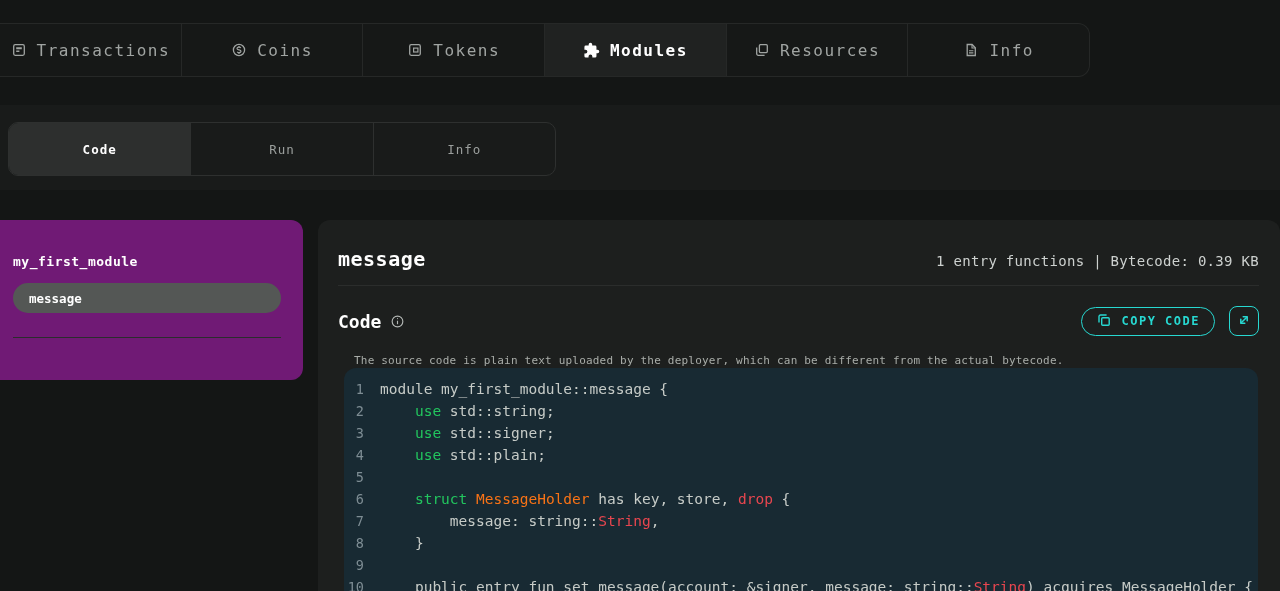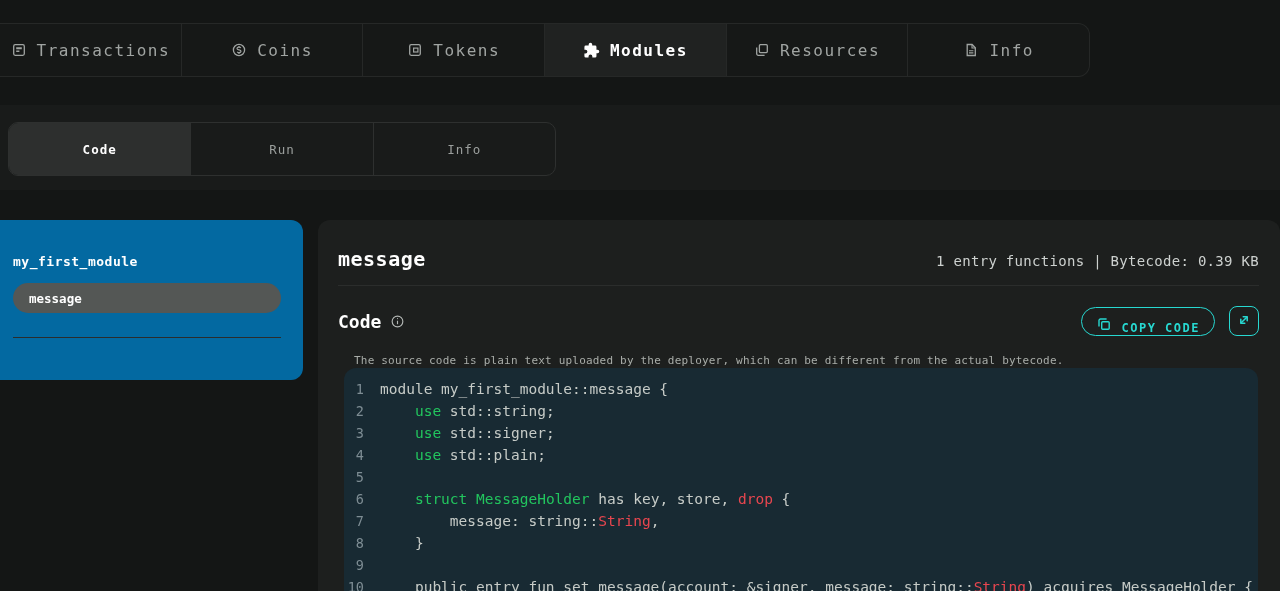--- a/index.html
+++ b/index.html
@@ -21,21 +21,21 @@
   
   .sub-band{position:absolute;top:105px;left:0;width:1280px;height:85px;background:#191b1a;}
   .sub-tabs{position:absolute;top:17px;left:8px;width:548px;height:54px;display:flex;
             border:1px solid #2e302f;border-radius:10px;overflow:hidden;}
   .sub-tab{flex:1;display:flex;align-items:center;justify-content:center;color:#9b9f9d;
            font-size:12.5px;letter-spacing:1px;border-right:1px solid #2e302f;cursor:pointer;}
   .sub-tab:last-child{border-right:none;}
   .sub-tab.active{background:#2d2f2e;color:#ffffff;font-weight:bold;}
 
   
-  .sidebar-card{position:absolute;top:220px;left:0;width:303px;height:160px;background:#0369a1;
+  .sidebar-card{position:absolute;top:220px;left:0;width:303px;height:160px;background:#701a75;
                 border-radius:0 12px 12px 0;}
   .module-name{position:absolute;top:34px;left:13px;color:#fff;font-weight:bold;font-size:13px;
                letter-spacing:0.5px;line-height:16px;}
   .sidebar-items{position:absolute;top:63px;left:13px;right:22px;}
   .sidebar-item{height:30px;border-radius:15px;background:#545755;color:#ffffff;font-weight:bold;
                 font-size:12.5px;display:flex;align-items:center;padding:0 16px;cursor:pointer;}
   .sidebar-divider{position:absolute;top:117px;left:13px;right:22px;border-top:1px solid #2b2d2c;}
 
   
   .main-card{position:absolute;top:220px;left:318px;width:962px;height:371px;background:#1d1f1e;
@@ -44,38 +44,38 @@
               color:#ffffff;font-weight:bold;letter-spacing:0.5px;}
   .meta{position:absolute;top:33px;right:21px;font-size:14px;color:#cdd1cf;letter-spacing:0.3px;}
   .header-divider{position:absolute;top:65px;left:20px;right:21px;border-top:1px solid #2b2d2c;}
 
   .section-row{position:absolute;top:86px;left:20px;right:21px;height:30px;display:flex;
                align-items:center;justify-content:space-between;}
   .section-title-wrap{display:flex;align-items:center;gap:9px;}
   .section-heading{margin:0;font-size:18px;color:#ffffff;font-weight:bold;}
   .info-ic{display:flex;color:#b4b8b6;cursor:pointer;}
   .section-actions{display:flex;align-items:center;gap:14px;}
-  .copy-btn{display:flex;align-items:flex-end;gap:9px;height:29px;padding:0 14px;border-radius:15px;
+  .copy-btn{display:flex;align-items:center;gap:9px;height:29px;padding:0 14px;border-radius:15px;
             border:1.5px solid var(--accent);background:transparent;color:var(--accent);
             font-size:12px;font-weight:bold;letter-spacing:1.5px;
             font-family:"DejaVu Sans Mono","Liberation Mono",monospace;cursor:pointer;}
   .expand-btn{width:30px;height:30px;border-radius:8px;border:1.5px solid var(--accent);
               background:transparent;color:var(--accent);display:flex;align-items:center;
               justify-content:center;cursor:pointer;padding:0;}
   .desc{position:absolute;top:117px;left:20px;margin:16px;font-size:11px;line-height:15px;
         color:#a9ada9;letter-spacing:0.2px;}
 
   
   .code-block{position:absolute;top:148px;left:26px;right:22px;height:460px;background:#182a33;
               border-radius:12px;padding-top:10px;overflow:hidden;}
   .code-line{display:flex;height:22px;line-height:22px;font-size:14.5px;color:#c6cbc7;}
   .ln{flex:0 0 20px;text-align:right;margin-right:16px;color:#7e8d94;font-size:13.5px;}
   .lc{white-space:pre;}
   .tk-kw{color:#22c55e;}
-  .tk-type{color:#22c55e;}
+  .tk-type{color:#f97316;}
   .tk-red{color:#e8464f;}
 </style>
 </head>
 <body>
 
 <div class="page">
 
   <nav class="top-nav" id="top-nav">
       <div class="nav-tab">
         <span class="icon">

